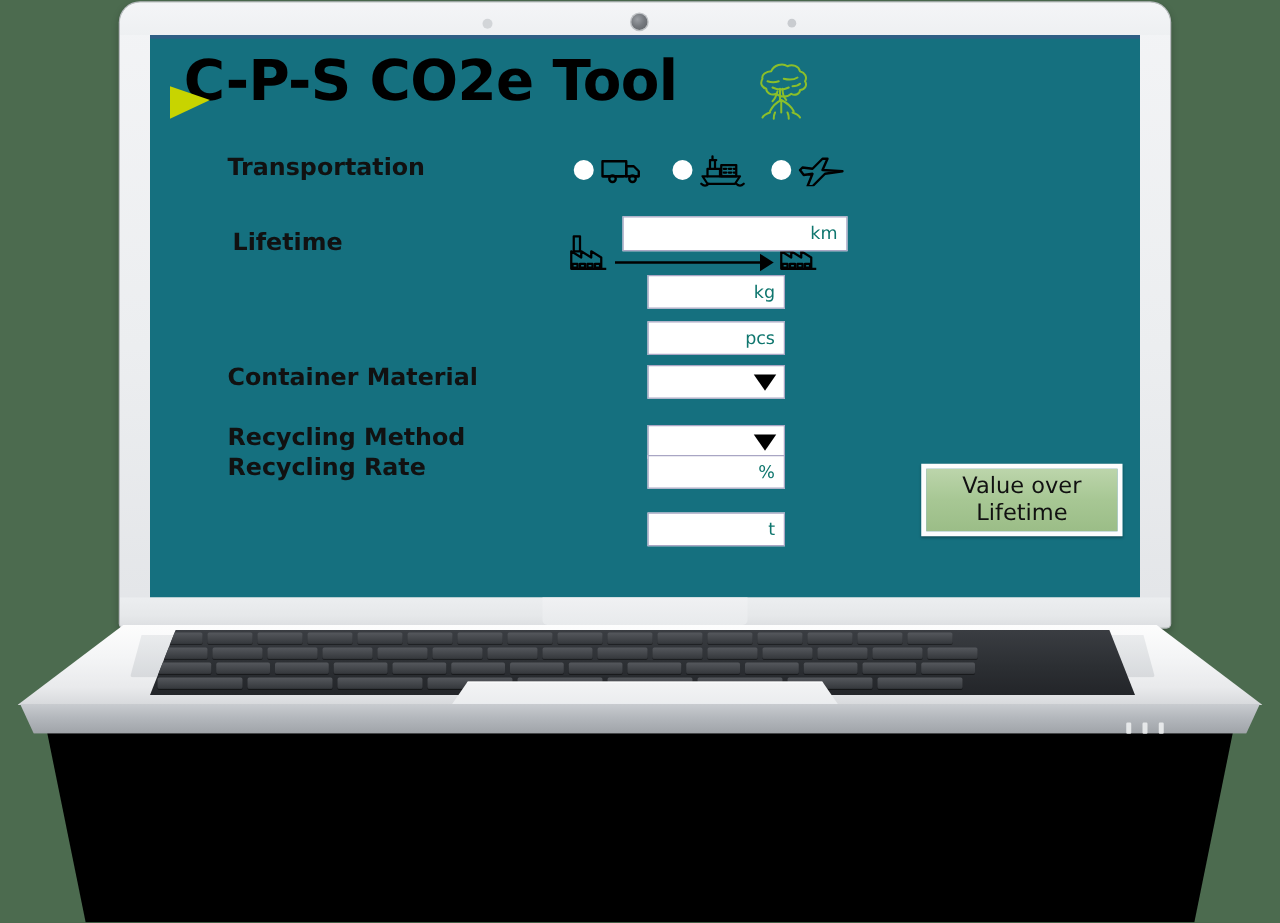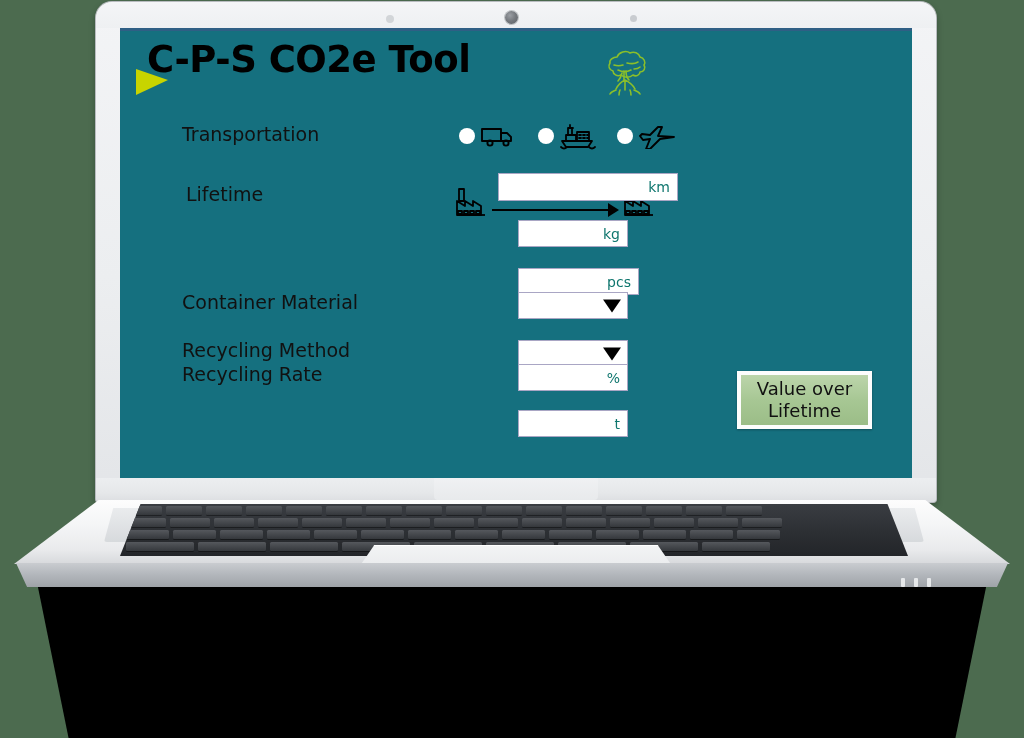--- a/index.html
+++ b/index.html
@@ -85,37 +85,37 @@
 
   .shadow-base{
     position:absolute;left:30px;top:586px;width:964px;height:152px;
     background:#000;
     clip-path:polygon(0.8% 0%, 99.2% 0%, 96% 100%, 4% 100%);
   }
 
   
   .app-title{
     position:absolute;left:27px;top:7px;
-    font-size:37px;font-weight:bold;color:#000;letter-spacing:-.5px;
+    font-size:45px;font-weight:bold;color:#000;letter-spacing:-.5px;
     font-family:"DejaVu Sans", sans-serif;
     white-space:nowrap;
   }
   .logo-tri{
     position:absolute;left:16px;top:38px;width:0;height:0;
     border-left:32px solid #c8d400;
     border-top:11px solid transparent;
     border-bottom:15px solid transparent;
     z-index:3;
   }
   .tree{position:absolute;left:480px;top:14px;width:50px;height:55px;}
 
   .row{position:absolute;left:0;width:792px;height:30px;}
   .lbl{
     position:absolute;left:62px;top:0;
-    font-size:19px;color:#111;font-weight:400;white-space:nowrap;
+    font-size:19px;color:#111;font-weight:700;white-space:nowrap;
   }
   .field{
     position:absolute;background:#fff;border:1px solid #a9a6c4;
     box-sizing:border-box;
   }
   .unit{
     position:absolute;right:7px;top:50%;transform:translateY(-50%);
     font-size:14px;color:#0f766e;font-weight:400;
   }
   .caret{
@@ -123,21 +123,21 @@
     width:0;height:0;border-left:9px solid transparent;
     border-right:9px solid transparent;border-top:13px solid #000;
   }
 
   .radio{
     position:absolute;width:16px;height:16px;border-radius:50%;background:#fff;
   }
   .ticon{position:absolute;}
 
   .btn-lifetime{
-    position:absolute;left:617px;top:340px;width:135px;height:58px;
+    position:absolute;left:617px;top:340px;width:161px;height:58px;
     background:linear-gradient(180deg,#bcd5ab 0%,#a7c794 50%,#9bbd87 100%);
     border:4px solid #fdfdfd;
     box-shadow:0 1px 2px rgba(0,0,0,.3);
     display:flex;align-items:center;justify-content:center;
     text-align:center;font-size:18px;color:#111;line-height:1.22;
     box-sizing:border-box;cursor:pointer;
   }
 </style>
 </head>
 <body>
@@ -231,21 +231,21 @@
       </div>
     </div>
 
     <div class="row" style="top:188px;">
       <div class="field" style="left:398px;top:1px;width:110px;height:27px;">
         <span class="unit">kg</span>
       </div>
     </div>
 
     <div class="row" style="top:224px;">
-      <div class="field" style="left:398px;top:13px;width:121px;height:27px;">
+      <div class="field" style="left:398px;top:2px;width:110px;height:27px;">
         <span class="unit">pcs</span>
       </div>
     </div>
 
     <div class="row" style="top:260px;">
       <div class="lbl">Container Material</div>
       <div class="field" style="left:398px;top:1px;width:110px;height:27px;">
         <span class="caret"></span>
       </div>
     </div>

